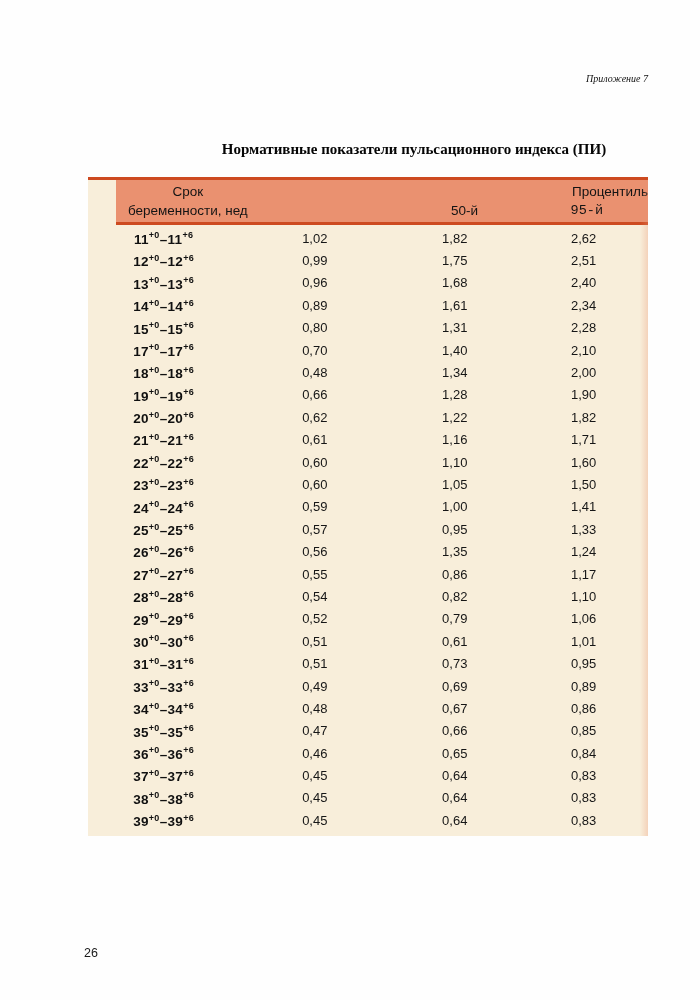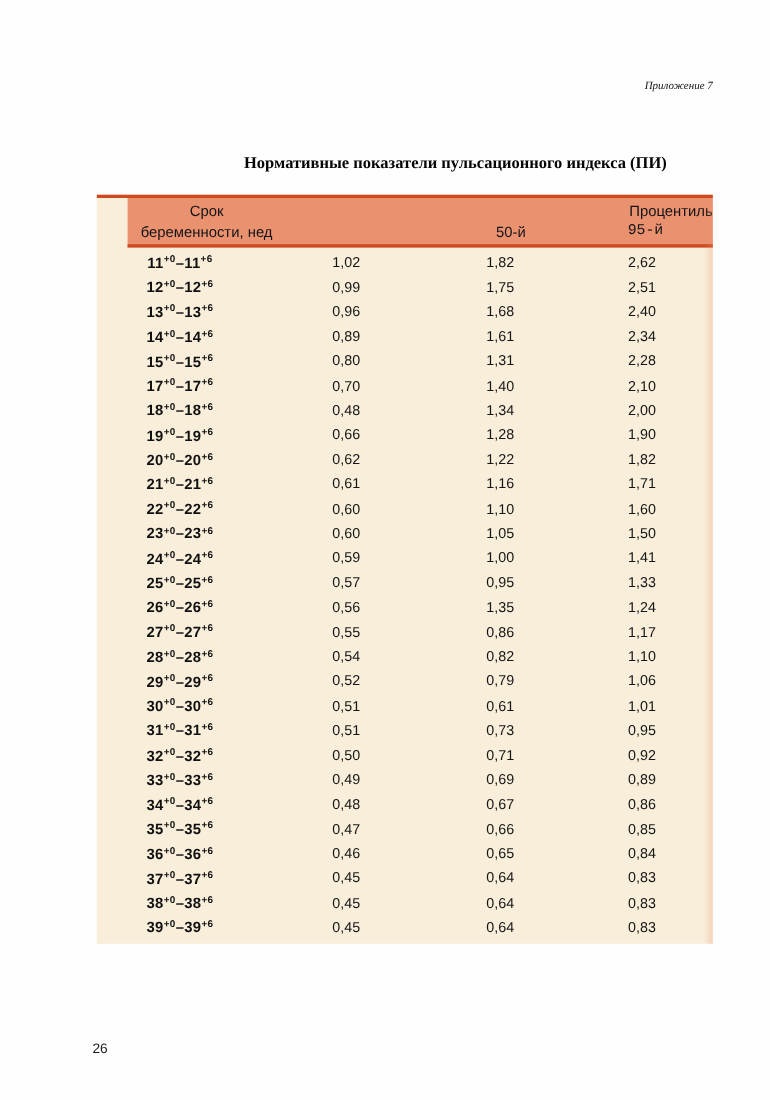--- a/index.html
+++ b/index.html
@@ -234,26 +234,20 @@
     <div class="td">1,01</div>
   </div>
 
   <div class="trow">
     <div class="td week"><span>31</span><sup>+0</sup><span>–</span><span>31</span><sup>+6</sup></div>
     <div class="td">0,51</div>
     <div class="td">0,73</div>
     <div class="td">0,95</div>
   </div>
 
-  <div class="trow">
-    <div class="td week"><span>32</span><sup>+0</sup><span>–</span><span>32</span><sup>+6</sup></div>
-    <div class="td">0,50</div>
-    <div class="td">0,71</div>
-    <div class="td">0,92</div>
-  </div>
 
   <div class="trow">
     <div class="td week"><span>33</span><sup>+0</sup><span>–</span><span>33</span><sup>+6</sup></div>
     <div class="td">0,49</div>
     <div class="td">0,69</div>
     <div class="td">0,89</div>
   </div>
 
   <div class="trow">
     <div class="td week"><span>34</span><sup>+0</sup><span>–</span><span>34</span><sup>+6</sup></div>

